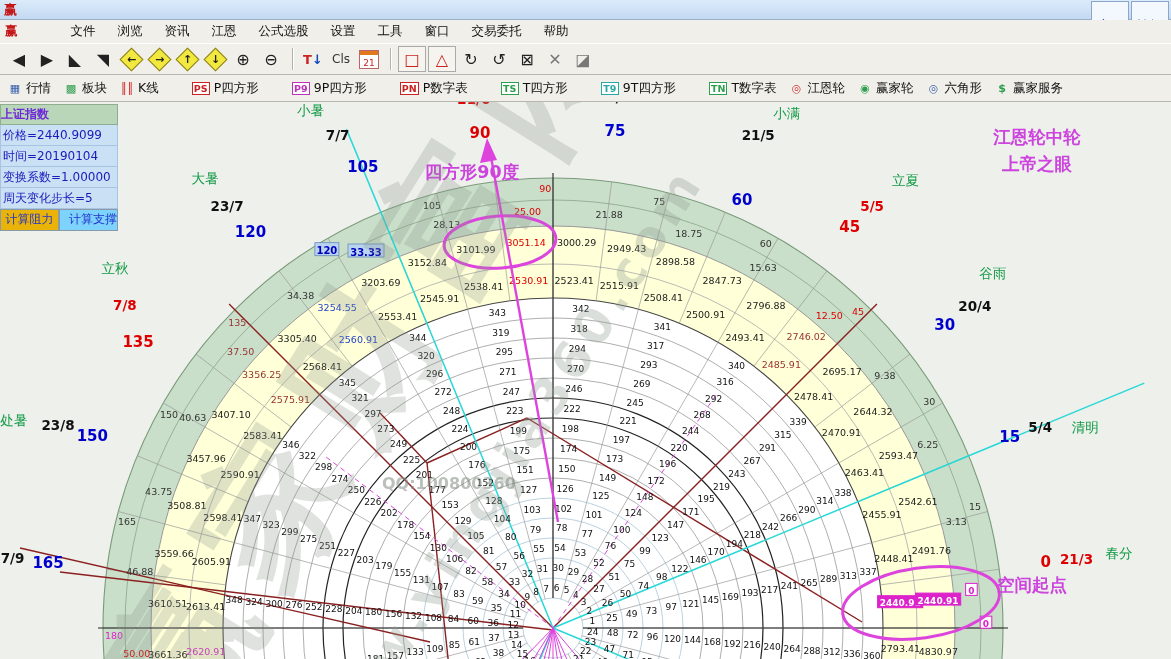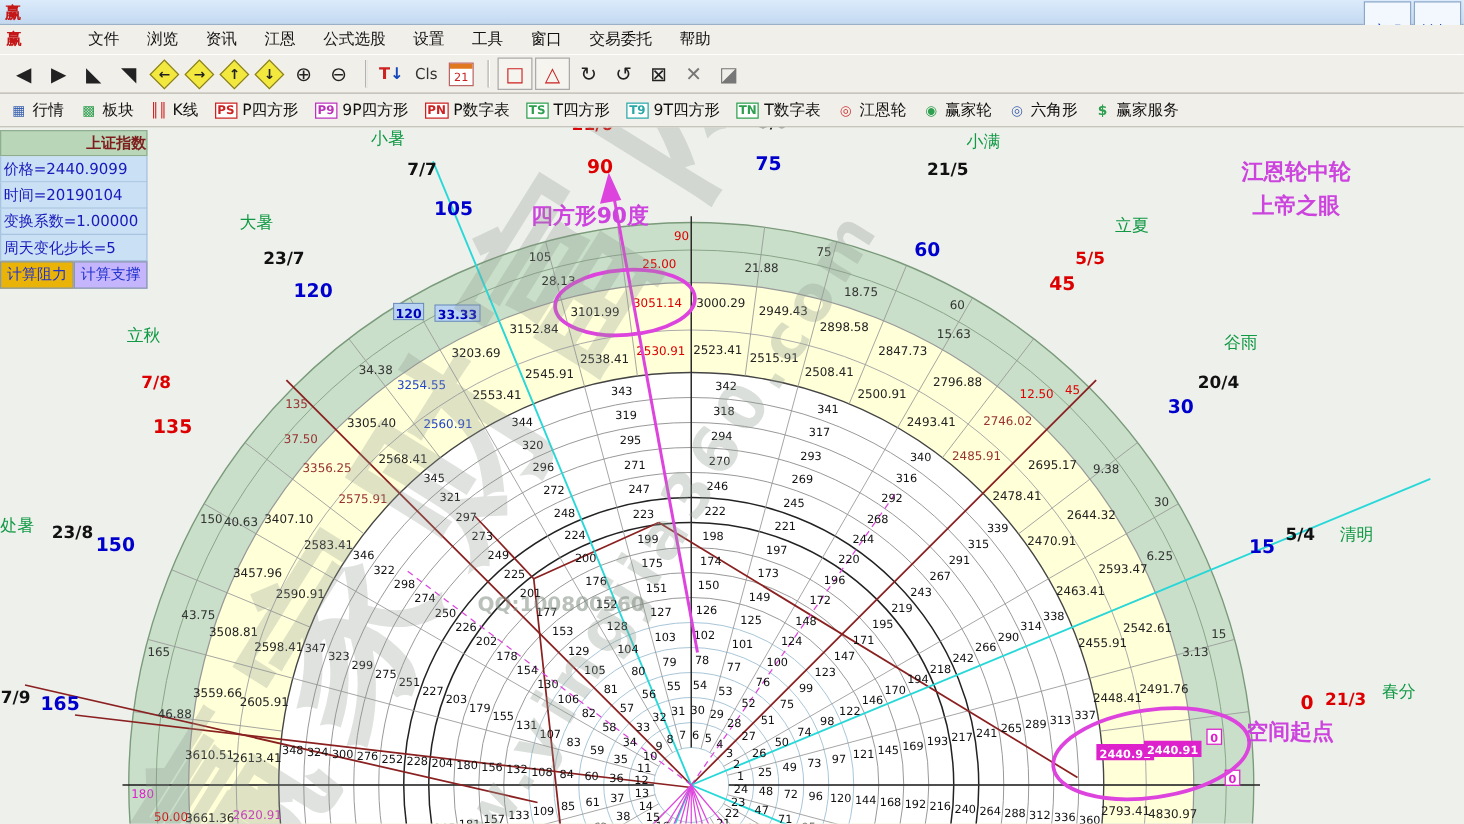--- a/index.html
+++ b/index.html
@@ -31,32 +31,32 @@
   .tdown{font-size:13px;font-weight:bold;color:#c22;}
   .tdown .bl{color:#1347bb;}
   .clsbtn{font-size:12px;color:#333;}
   .cal{width:18px;height:17px;border:1px solid #b66;background:#fff;font-size:9px;color:#c22;
     display:flex;align-items:flex-end;justify-content:center;position:relative;}
   .cal:before{content:"";position:absolute;top:0;left:0;right:0;height:4px;background:#e07820;}
   .toolbar2{position:absolute;top:76px;left:0;width:100%;height:26px;background:#f1efe9;
     border-bottom:1px solid #b9b6ad;display:flex;align-items:center;padding-left:8px;box-sizing:border-box;font-size:12.5px;color:#111;}
   .tb2i{display:flex;align-items:center;margin-right:13px;cursor:default;}
   .tb2i .chip{font-size:11px;font-weight:bold;margin-right:4px;min-width:14px;text-align:center;}
-  .tb2i .chip.badge{border:1px solid currentColor;padding:0 1px;font-size:9.5px;line-height:11px;background:#fff;}
+  .tb2i .chip.badge{border:1px solid currentColor;padding:0 1px;font-size:9.5px;line-height:11px;background:#fff;margin-left:20px;}
   
   .panel{position:absolute;left:0;top:104px;width:118px;z-index:30;font-size:12px;}
-  .panel .hd{background:#b9d6b9;border:1px solid #8fae8f;color:#7f1d1d;text-align:right;
+  .panel .hd{background:#b9d6b9;border:1px solid #8fae8f;color:#6d28d9;text-align:left;
     height:19px;line-height:19px;font-weight:bold;}
   .panel .row{background:#c9e0f5;border:1px solid #a8c4e0;border-top:none;color:#1a1abb;
     height:20px;line-height:20px;padding-left:2px;white-space:nowrap;overflow:hidden;}
   .panel .btns{display:flex;}
   .panel .btns div{flex:1;height:20px;line-height:19px;text-align:center;color:#2233cc;
     border:1px solid #8899aa;cursor:default;}
   .panel .btns .b1{background:#eab308;}
-  .panel .btns .b2{background:#c4b5fd;}
+  .panel .btns .b2{background:#7dd3fc;text-align:right;}
   
   .main{position:absolute;left:0;top:102px;width:1171px;height:557px;overflow:hidden;background:#eef0ec;}
   svg text{font-family:"DejaVu Sans","Liberation Sans",sans-serif;}
   .wm-big{position:absolute;left:60px;top:560px;transform:rotate(-58deg);transform-origin:0 0;
     font-size:148px;font-weight:bold;letter-spacing:22px;color:rgba(140,152,140,0.28);white-space:nowrap;pointer-events:none;z-index:20;}
   .wm-url{position:absolute;left:300px;top:640px;transform:rotate(-58deg);transform-origin:0 0;
     font-size:50px;font-weight:bold;letter-spacing:6px;color:rgba(145,158,145,0.33);white-space:nowrap;pointer-events:none;z-index:20;}
   .wm-qq{position:absolute;left:382px;top:372px;font-size:16px;font-weight:bold;color:rgba(130,140,130,0.55);z-index:20;pointer-events:none;}
 </style>
 </head>

